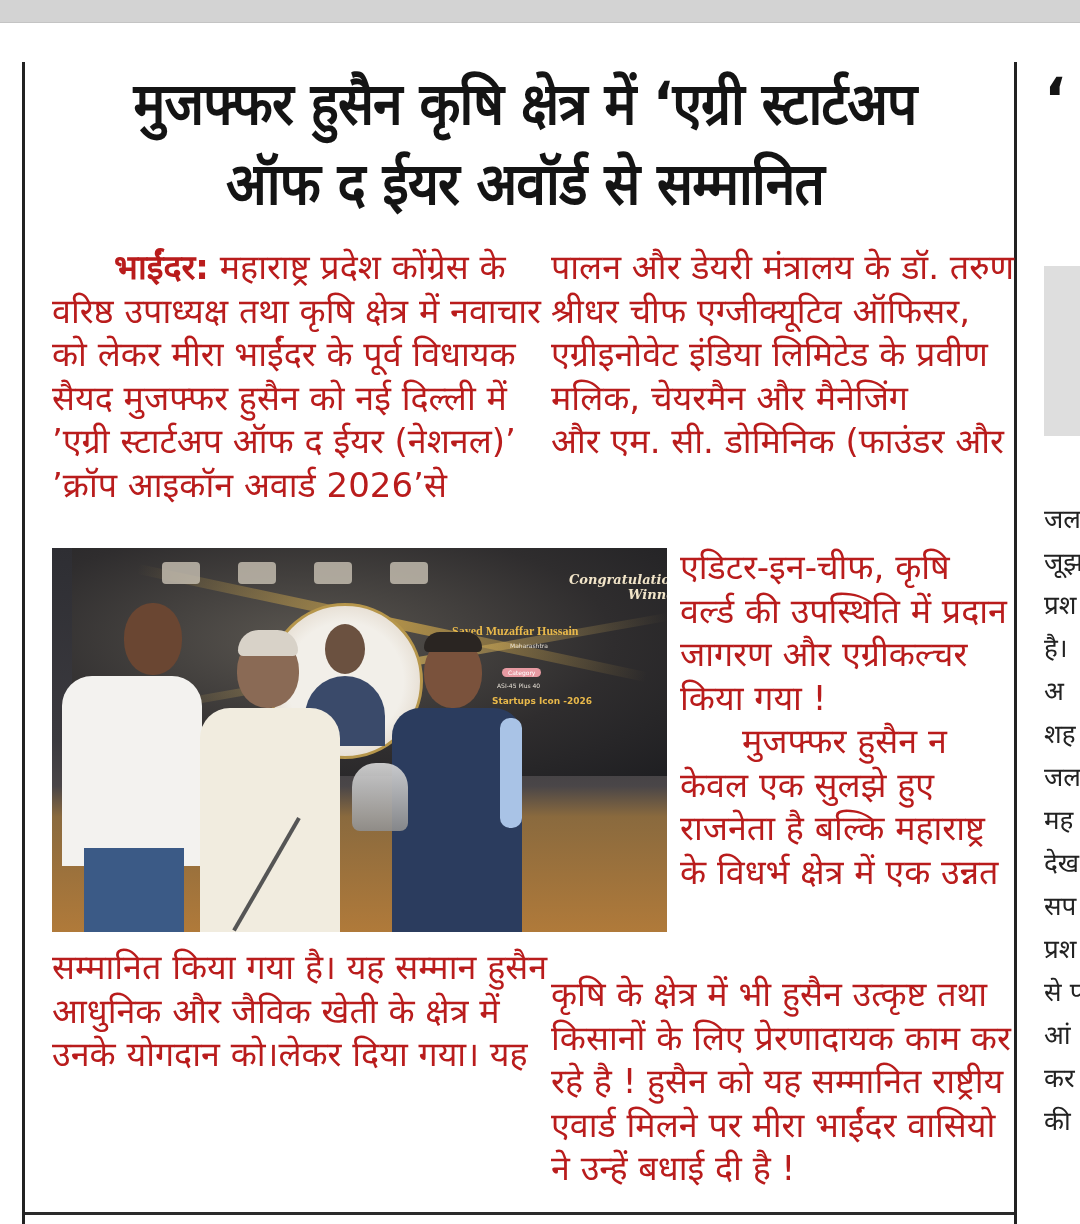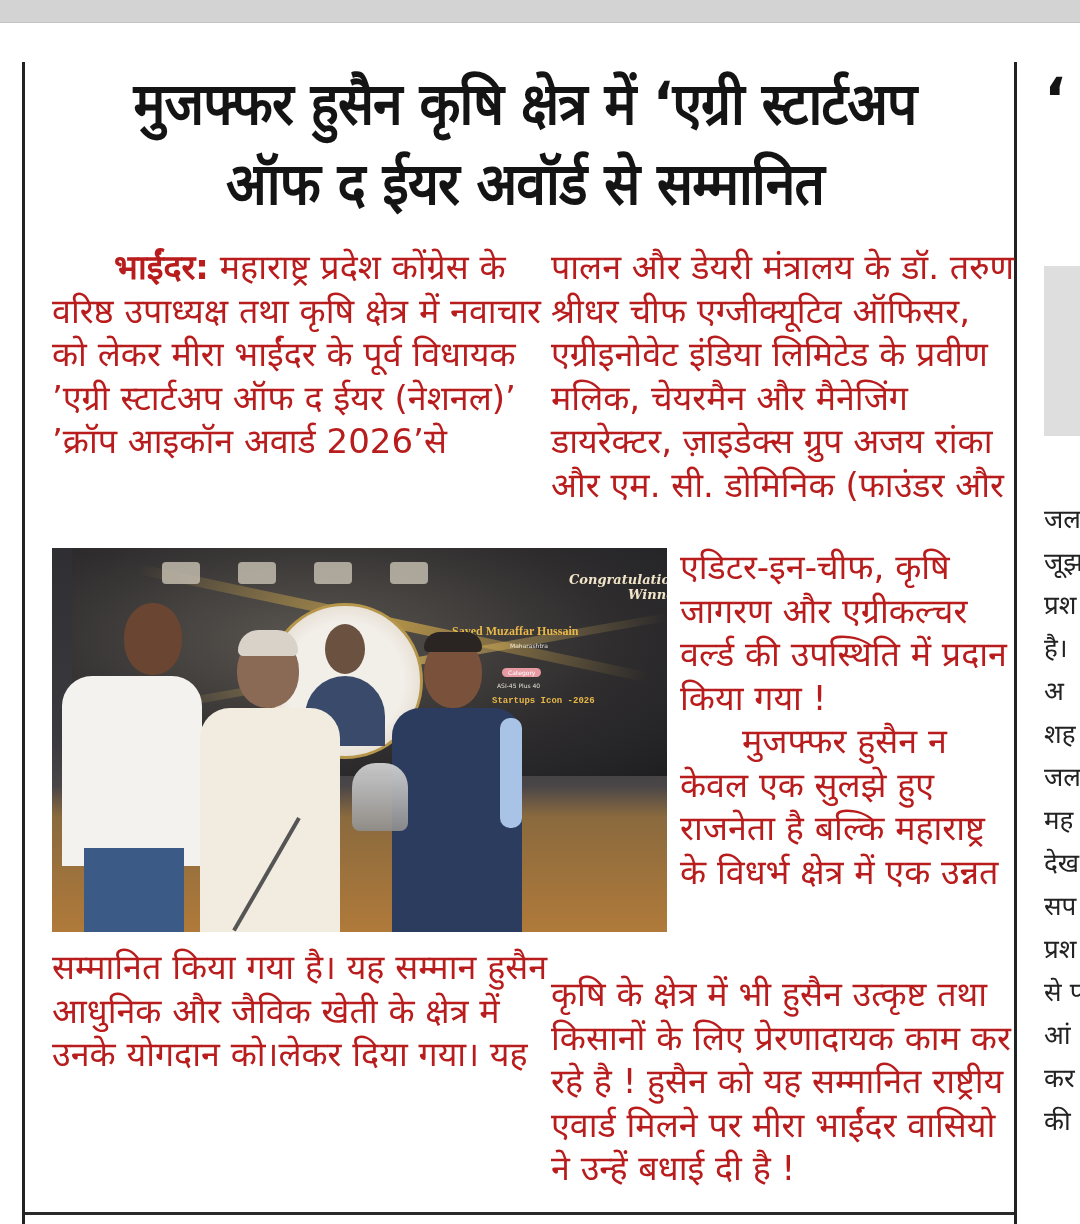--- a/index.html
+++ b/index.html
@@ -38,21 +38,21 @@
   .logo { width:38px; height:22px; border-radius:4px; background:#c9c2b4; opacity:.8; }
   .portrait { position:absolute; left:195px; top:55px; width:150px; height:150px; border-radius:50%;
     background:radial-gradient(circle,#f2efe9 55%,#d6c7b4 100%); border:3px solid #b6964b; }
   .portrait-head { position:absolute; left:55px; top:18px; width:40px; height:50px; border-radius:50%; background:#6b5140; }
   .portrait-body { position:absolute; left:35px; top:70px; width:80px; height:70px; border-radius:40px 40px 0 0; background:#3a4a6a; }
   .congrats { position:absolute; left:475px; top:24px; width:140px; color:#f1e4c8; font-family:"DejaVu Serif", serif; font-style:italic; font-weight:bold; font-size:13px; line-height:15px; text-align:right; }
   .winner-name { position:absolute; left:380px; top:76px; color:#e8b84a; font-weight:bold; font-family:Liberation Serif, serif; font-size:12px; white-space:nowrap; }
   .winner-state { position:absolute; left:438px; top:94px; color:#e6e0d6; font-size:6px; }
   .winner-cat { position:absolute; left:430px; top:120px; padding:0 6px; border-radius:6px; background:#e79aa2; color:#fff; font-size:6px; line-height:9px; }
   .winner-cat2 { position:absolute; left:425px; top:134px; color:#e6e0d6; font-size:6px; }
-  .winner-icon { position:absolute; left:420px; top:148px; color:#e8b84a; font-weight:bold; font-size:9px; white-space:nowrap;font-family:Liberation Mono, monospace; }
+  .winner-icon { position:absolute; left:420px; top:148px; color:#e8b84a; font-weight:bold; font-size:9px; white-space:nowrap; }
 
   .person { position:absolute; }
   .p1-head { left:72px; top:55px; width:58px; height:72px; border-radius:48%; background:#6a4632; }
   .p1-body { left:10px; top:128px; width:140px; height:190px; border-radius:30px 30px 0 0; background:#f3f2ef; }
   .p1-legs { left:32px; top:300px; width:100px; height:84px; background:#3b5a86; }
   .p2-head { left:185px; top:88px; width:62px; height:72px; border-radius:48%; background:#8a6a55; }
   .p2-hair { left:186px; top:82px; width:60px; height:26px; border-radius:30px 30px 8px 8px; background:#d8d2c8; }
   .p2-body { left:148px; top:160px; width:140px; height:224px; border-radius:30px 30px 0 0; background:#f1ecdf; }
   .p3-head { left:372px; top:90px; width:58px; height:70px; border-radius:48%; background:#7a523c; }
   .p3-hair { left:372px; top:84px; width:58px; height:20px; border-radius:30px 30px 8px 8px; background:#2a2522; }
@@ -76,30 +76,30 @@
 
 <div class="headline">
   <div>मुजफ्फर हुसैन कृषि क्षेत्र में ‘एग्री स्टार्टअप</div>
   <div>ऑफ द ईयर अवॉर्ड से सम्मानित</div>
 </div>
 
 <div class="col col-left-top">
   <p class="indent"><span class="dateline">भाईंदर:</span><span> महाराष्ट्र प्रदेश कोंग्रेस के</span></p>
   <p>वरिष्ठ उपाध्यक्ष तथा कृषि क्षेत्र में नवाचार</p>
   <p>को लेकर मीरा भाईंदर के पूर्व विधायक</p>
+  <p>सैयद मुजफ्फर हुसैन को  नई दिल्ली में</p>
   <p>’एग्री स्टार्टअप ऑफ द ईयर (नेशनल)’</p>
   <p>’क्रॉप आइकॉन अवार्ड 2026’से</p>
 </div>
 
 <div class="col col-right-top">
   <p>पालन और डेयरी मंत्रालय के  डॉ. तरुण</p>
   <p>श्रीधर  चीफ एग्जीक्यूटिव ऑफिसर,</p>
   <p>एग्रीइनोवेट इंडिया लिमिटेड के प्रवीण</p>
   <p>मलिक, चेयरमैन और मैनेजिंग</p>
-  <p>डायरेक्टर, ज़ाइडेक्स ग्रुप अजय रांका</p>
   <p>और एम. सी. डोमिनिक (फाउंडर और</p>
 </div>
 
 <div class="photo">
   <div class="screen">
     <div class="beam1"></div>
     <div class="beam2"></div>
     <div class="logos">
       <div class="logo"></div>
       <div class="logo"></div>
@@ -126,22 +126,22 @@
   <div class="person p3-body"></div>
   <div class="person p3-arm"></div>
   <div class="person p3-head"></div>
   <div class="person p3-hair"></div>
   <div class="person trophy"></div>
   <div class="person mic"></div>
 </div>
 
 <div class="col col-right-mid">
   <p>एडिटर-इन-चीफ, कृषि</p>
+  <p>वर्ल्ड की उपस्थिति में प्रदान</p>
   <p>जागरण और एग्रीकल्चर</p>
-  <p>वर्ल्ड की उपस्थिति में प्रदान</p>
   <p>किया गया !</p>
   <p class="indent">मुजफ्फर हुसैन न</p>
   <p>केवल एक सुलझे हुए</p>
   <p>राजनेता है बल्कि  महाराष्ट्र</p>
   <p>के विधर्भ  क्षेत्र में एक उन्नत</p>
 </div>
 
 <div class="col col-left-bot">
   <p>सम्मानित किया गया है। यह सम्मान हुसैन</p>
   <p>आधुनिक और जैविक खेती के क्षेत्र में</p>

